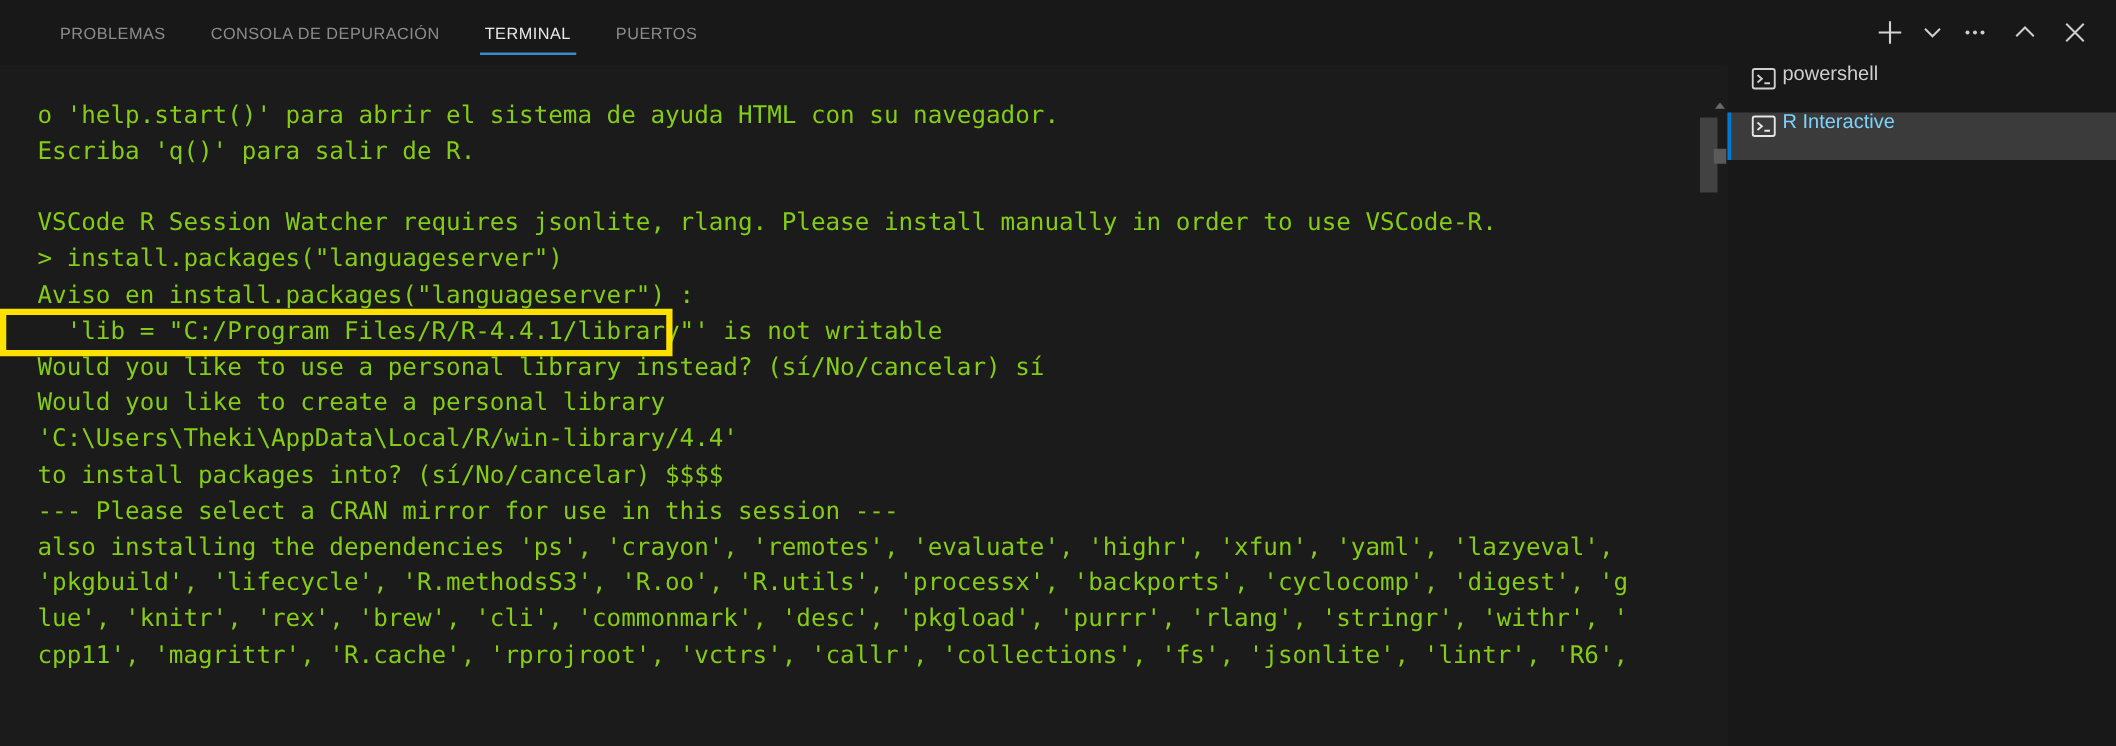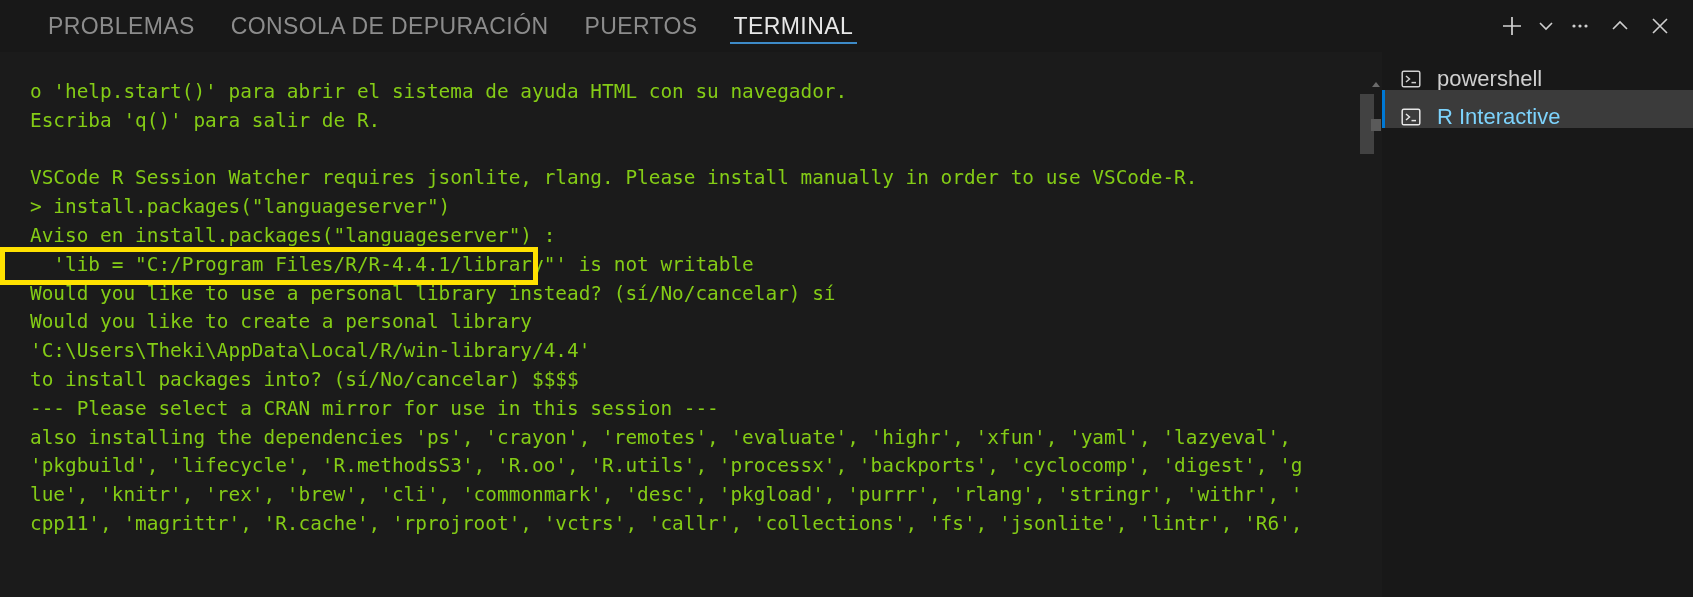--- a/index.html
+++ b/index.html
@@ -32,21 +32,21 @@
     height: 52px;
     padding-left: 30px;
     gap: 0;
   }
   .tab {
     position: relative;
     height: 52px;
     display: flex;
     align-items: center;
     padding: 0 18px;
-    font-size: 23px;
+    font-size: 13px;
     letter-spacing: 0.4px;
     color: #8c8c8c;
     white-space: nowrap;
     cursor: pointer;
     text-transform: uppercase;
   }
   .tab.active {
     color: #e7e7e7;
   }
   .tab.active::after {
@@ -144,24 +144,24 @@
     right: 0;
     width: 311px;
     height: 545px;
     background: #181818;
     box-sizing: border-box;
   }
   .term-item {
     position: relative;
     height: 38px;
     display: flex;
-    align-items: flex-end;
+    align-items: flex-start;
     padding-left: 18px;
-    gap: 15px;
-    font-size: 22px;
+    gap: 4px;
+    font-size: 16px;
     color: #cfcfcf;
     cursor: pointer;
     white-space: nowrap;
   }
   .term-item.selected {
     background: #3b3b3b;
     color: #7dd3fc;
   }
   .term-item.selected::before {
     content: "";
@@ -204,25 +204,25 @@
 <body>
 
 <div class="panel-bar">
   <div class="tabs">
     <div class="tab">
         <span>PROBLEMAS</span>
       </div>
     <div class="tab">
         <span>CONSOLA DE DEPURACIÓN</span>
       </div>
+    <div class="tab active">
+        <span>TERMINAL</span>
+      </div>
     <div class="tab">
         <span>PUERTOS</span>
-      </div>
-    <div class="tab active">
-        <span>TERMINAL</span>
       </div>
   </div>
 
   <div class="panel-actions">
     <div class="act">
       <svg width="26" height="26" viewBox="0 0 26 26" aria-hidden="true">
         <path d="M13 4 V22 M4 13 H22" stroke="#d4d4d4" stroke-width="1.7" fill="none"></path>
       </svg>
     </div>
     <div class="act narrow">

